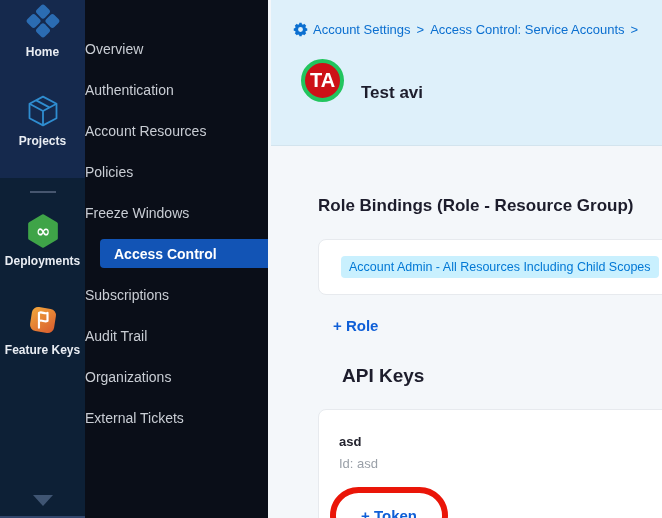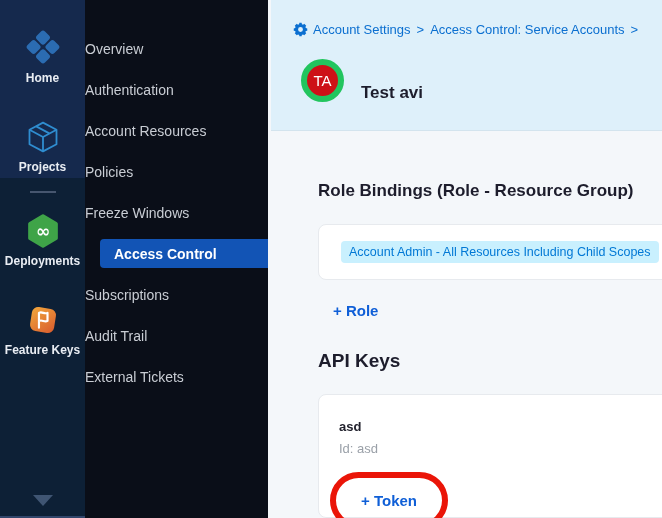--- a/index.html
+++ b/index.html
@@ -5,21 +5,21 @@
   * { margin:0; padding:0; box-sizing:border-box; }
   html,body { width:662px; height:518px; overflow:hidden; }
   body {
     font-family:"Liberation Sans", sans-serif;
     display:flex;
     background:var(--content-bg,#f4f7fa);
   }
 
   
   .rail { width:85px; flex:0 0 85px; display:flex; flex-direction:column; }
-  .rail-top { height:178px; background:var(--rail-top-bg,#15294d); padding-top:28px; }
+  .rail-top { height:178px; background:var(--rail-top-bg,#15294d); padding-top:2px; }
   .rail-bottom { flex:1; background:var(--rail-bottom-bg,#0d2036); position:relative; }
   .rail-item { display:flex; flex-direction:column; align-items:center; cursor:pointer; }
   .rail-item + .rail-item { margin-top:34px; }
   .rail-label {
     font-size:12px; font-weight:700; color:var(--rail-label,#e9edf3);
     margin-top:2px; text-align:center; line-height:13px;
   }
   .rail-divider { width:26px; height:2px; background:#46566f; margin:13px auto 20px; }
   .rail-bottom .rail-item:first-of-type { margin-top:0; }
   .rail-chevron {
@@ -37,31 +37,31 @@
   }
   .menu-item.selected {
     height:29px; margin:6px 0 6px 15px; padding-left:14px;
     background:var(--menu-selected-bg,#1254b5); color:#ffffff; font-weight:600;
     border-radius:4px 0 0 4px;
   }
 
   
   .main { flex:1; min-width:0; display:flex; flex-direction:column; background:var(--content-bg,#f4f7fa); }
   .page-header {
-    height:131px; background:var(--header-bg,#def0fa); margin-left:3px;
+    height:146px; background:var(--header-bg,#def0fa); margin-left:3px;
     border-bottom:1px solid #d3e4ee; padding:22px 16px 0 22px;
   }
   .breadcrumb { display:flex; align-items:center; gap:5px; font-size:13px; color:var(--breadcrumb-blue,#0b6fd0); }
   .breadcrumb a { color:inherit; text-decoration:none; cursor:pointer; }
   .breadcrumb .sep { margin:0 1px; }
   .gear { color:var(--breadcrumb-blue,#0b6fd0); display:flex; }
   .profile-row { display:flex; align-items:flex-start; margin-top:22px; margin-left:8px; }
   .avatar {
     width:43px; height:43px; border-radius:50%; background:var(--avatar-red,#cd1117);
-    border:6px solid #22c55e; color:#fff; font-weight:400; font-size:15px;
+    border:4px solid #22c55e; color:#fff; font-weight:700; font-size:20px;
     display:flex; align-items:center; justify-content:center; flex:0 0 43px;
   }
   .profile-title { font-size:17px; color:var(--text-dark,#1d1d2c); margin:24px 0 0 17px; }
 
   .content { flex:1; padding:50px 0 10px 50px; overflow:hidden; }
   .section-heading { font-size:17px; font-weight:700; color:var(--text-dark,#1d1d2c); }
   .section-heading.lg { font-size:19px; }
 
   .card {
     background:#ffffff; border:1px solid #e7eaee; border-radius:8px;
@@ -70,21 +70,21 @@
   .card.rb { margin-top:23px; height:56px; display:flex; align-items:center; padding:0 0 0 22px; gap:6px; }
   .chip {
     background:var(--chip-bg,#c9f0fe); color:var(--chip-text,#0278d5);
     font-size:12.5px; padding:4px 8px; border-radius:4px; white-space:nowrap; cursor:pointer;
   }
 
   .add-link {
     display:inline-block; color:var(--link-blue,#0f5fd7); font-size:15px; font-weight:700; cursor:pointer;
   }
   .role-link { margin:22px 0 0 15px; }
-  .heading-api { margin-top:30px; }
+  .heading-api { margin-top:30px;margin-left:24px; }
 
   .card.keys { margin-top:22px; height:124px; padding:24px 0 0 20px; }
   .key-name { font-size:13px; font-weight:700; color:#23232e; }
   .key-id { font-size:13px; color:var(--text-gray,#9aa0a8); margin-top:7px; }
   .token-annotation {
     margin-top:16px; margin-left:-9px;
     width:118px; height:57px; border:6px solid var(--annotation-red,#ea1508);
     border-radius:30px; display:flex; align-items:center; justify-content:center;
   }
 </style>
@@ -152,20 +152,21 @@
 
 <aside class="menu">
   <div class="menu-item">Overview</div>
   <div class="menu-item">Authentication</div>
   <div class="menu-item">Account Resources</div>
   <div class="menu-item">Policies</div>
   <div class="menu-item">Freeze Windows</div>
   <div class="menu-item selected">Access Control</div>
   <div class="menu-item">Subscriptions</div>
   <div class="menu-item">Audit Trail</div>
+  <div class="menu-item">Organizations</div>
   <div class="menu-item">External Tickets</div>
 </aside>
 
 <main class="main">
   <header class="page-header">
     <nav class="breadcrumb">
       <span class="gear">
         <svg width="15" height="15" viewBox="0 0 16 16">
             <path fill="currentColor" fill-rule="evenodd" d="M6.8.8 6.5 2.3a5.6 5.6 0 0 0-1.2.5L4 1.9 1.9 4l.9 1.3a5.6 5.6 0 0 0-.5 1.2L.8 6.8v2.4l1.5.3c.12.42.29.83.5 1.2L1.9 12 4 14.1l1.3-.9c.37.21.78.38 1.2.5l.3 1.5h2.4l.3-1.5c.42-.12.83-.29 1.2-.5l1.3.9 2.1-2.1-.9-1.3c.21-.37.38-.78.5-1.2l1.5-.3V6.8l-1.5-.3a5.6 5.6 0 0 0-.5-1.2l.9-1.3L12 1.9l-1.3.9a5.6 5.6 0 0 0-1.2-.5L9.2.8zM8 5.4a2.6 2.6 0 1 1 0 5.2 2.6 2.6 0 0 1 0-5.2z"></path>
           </svg>

